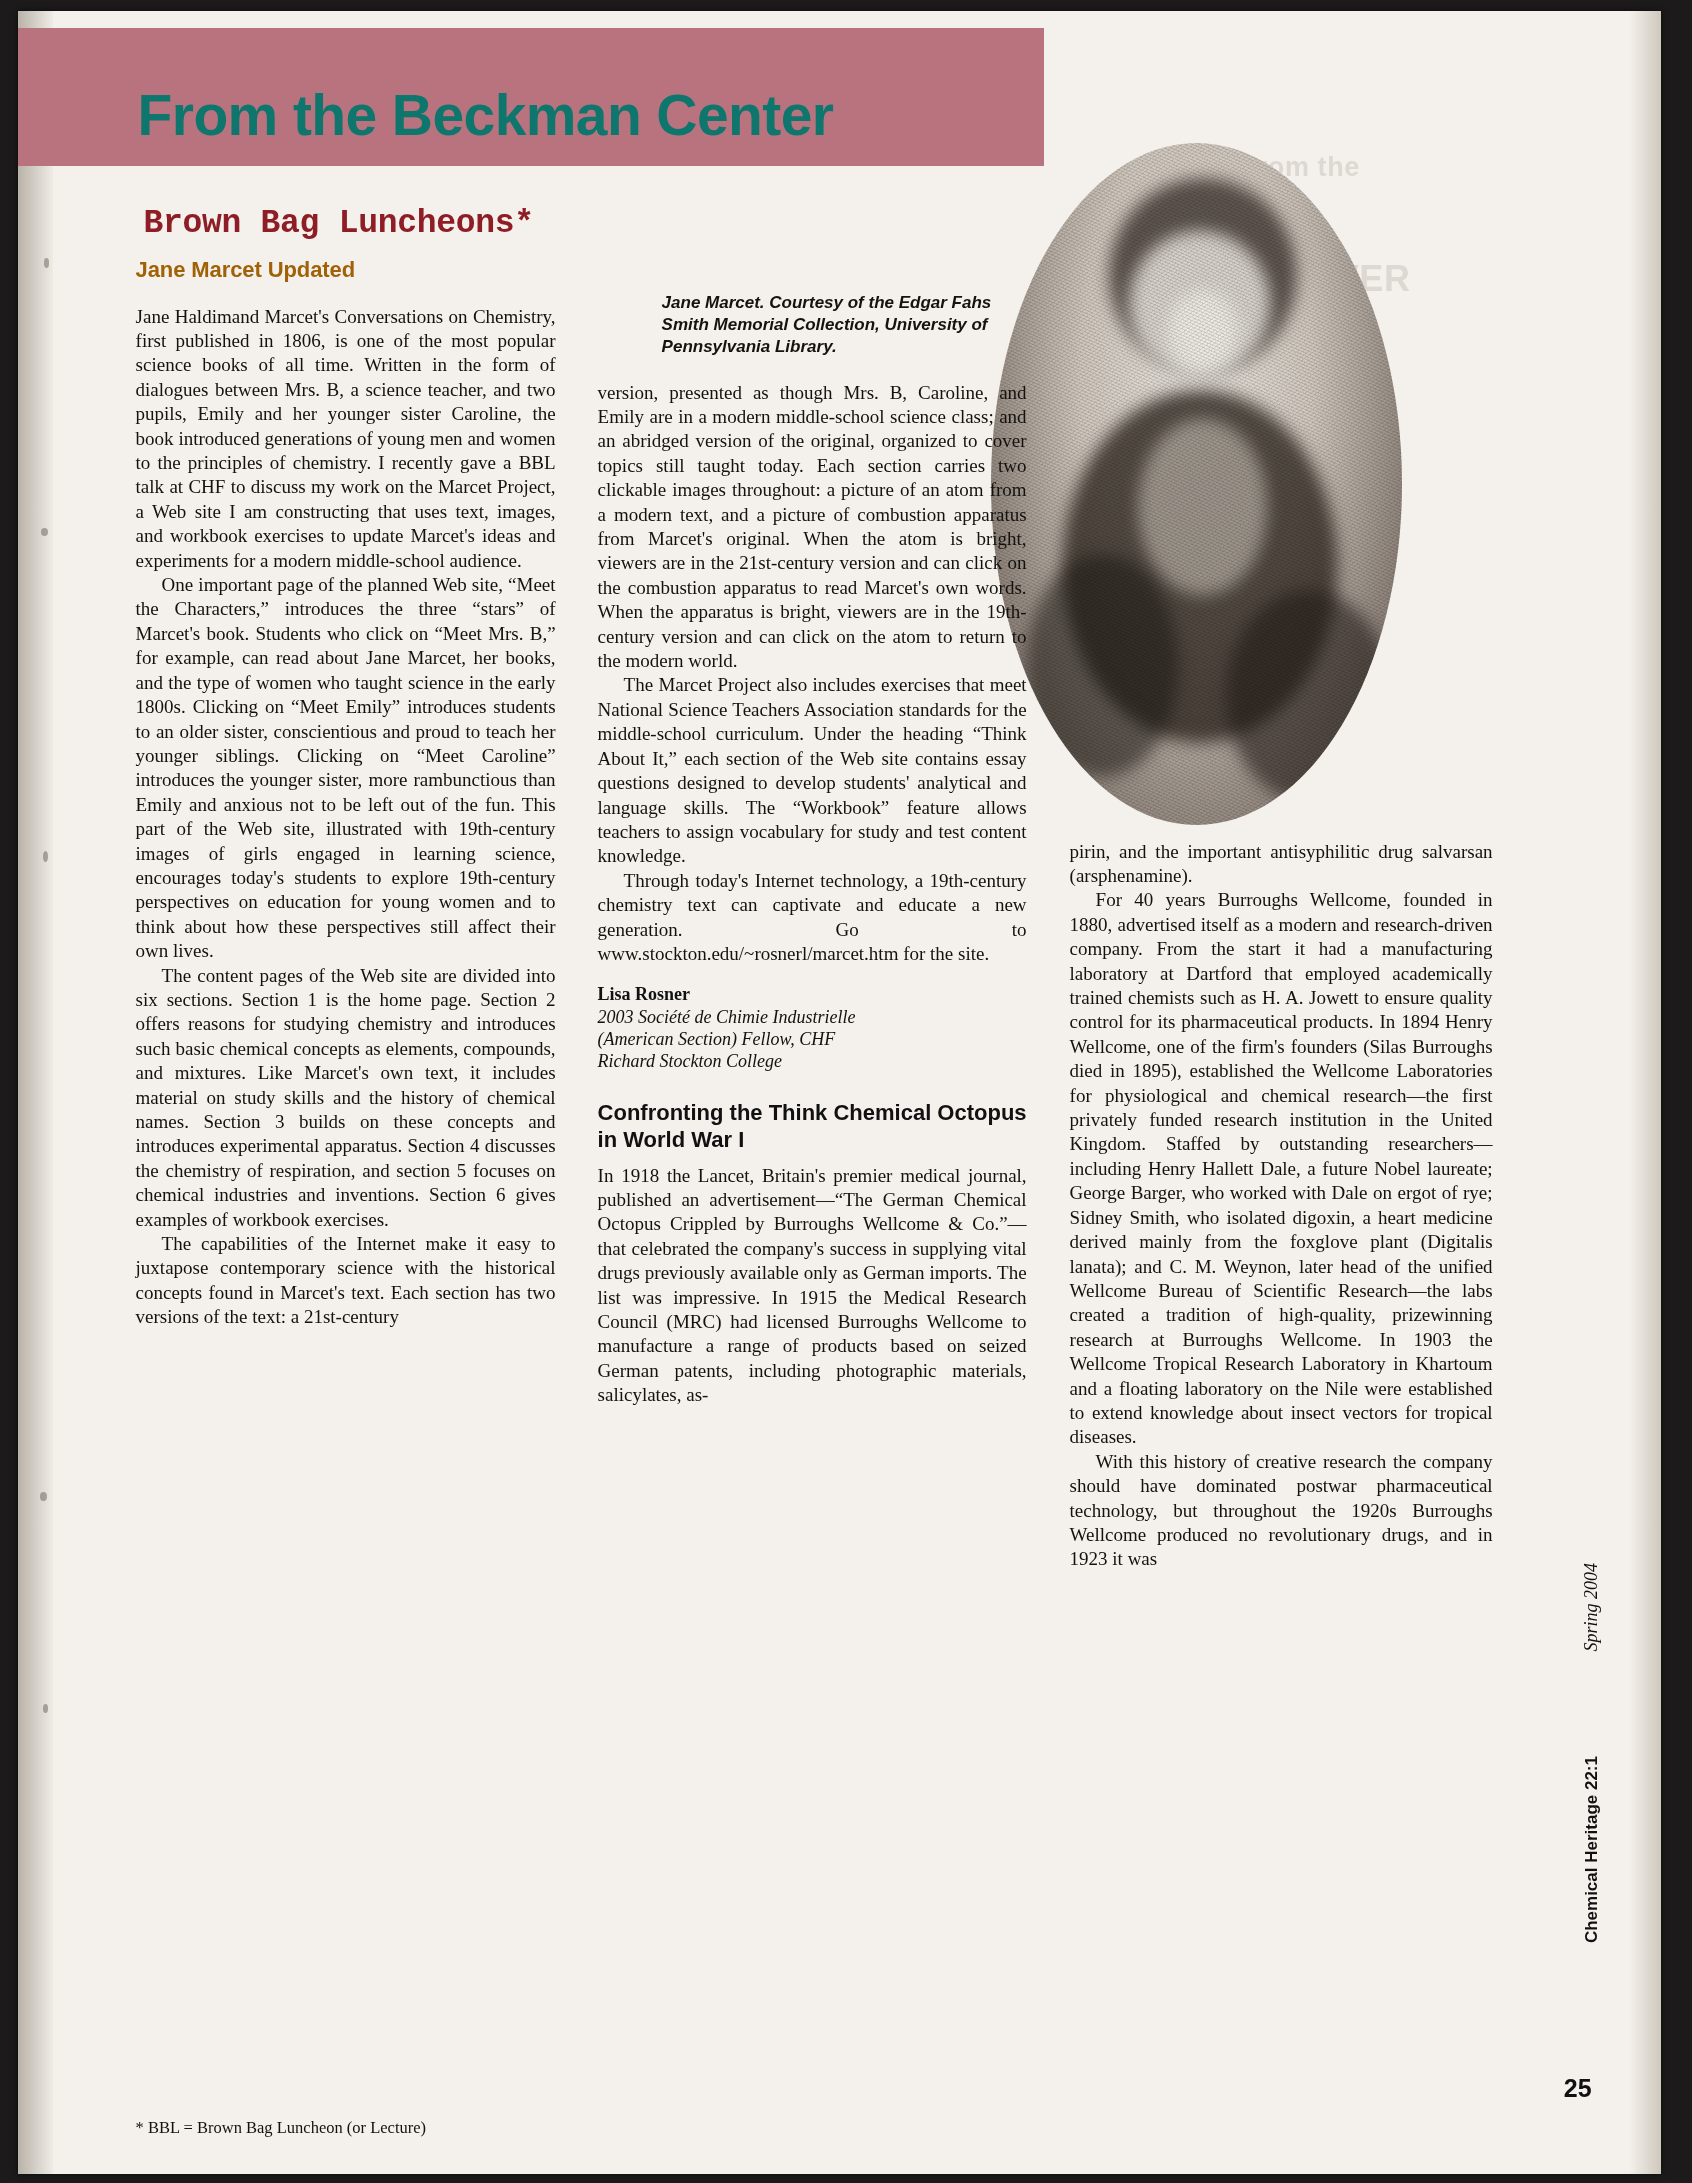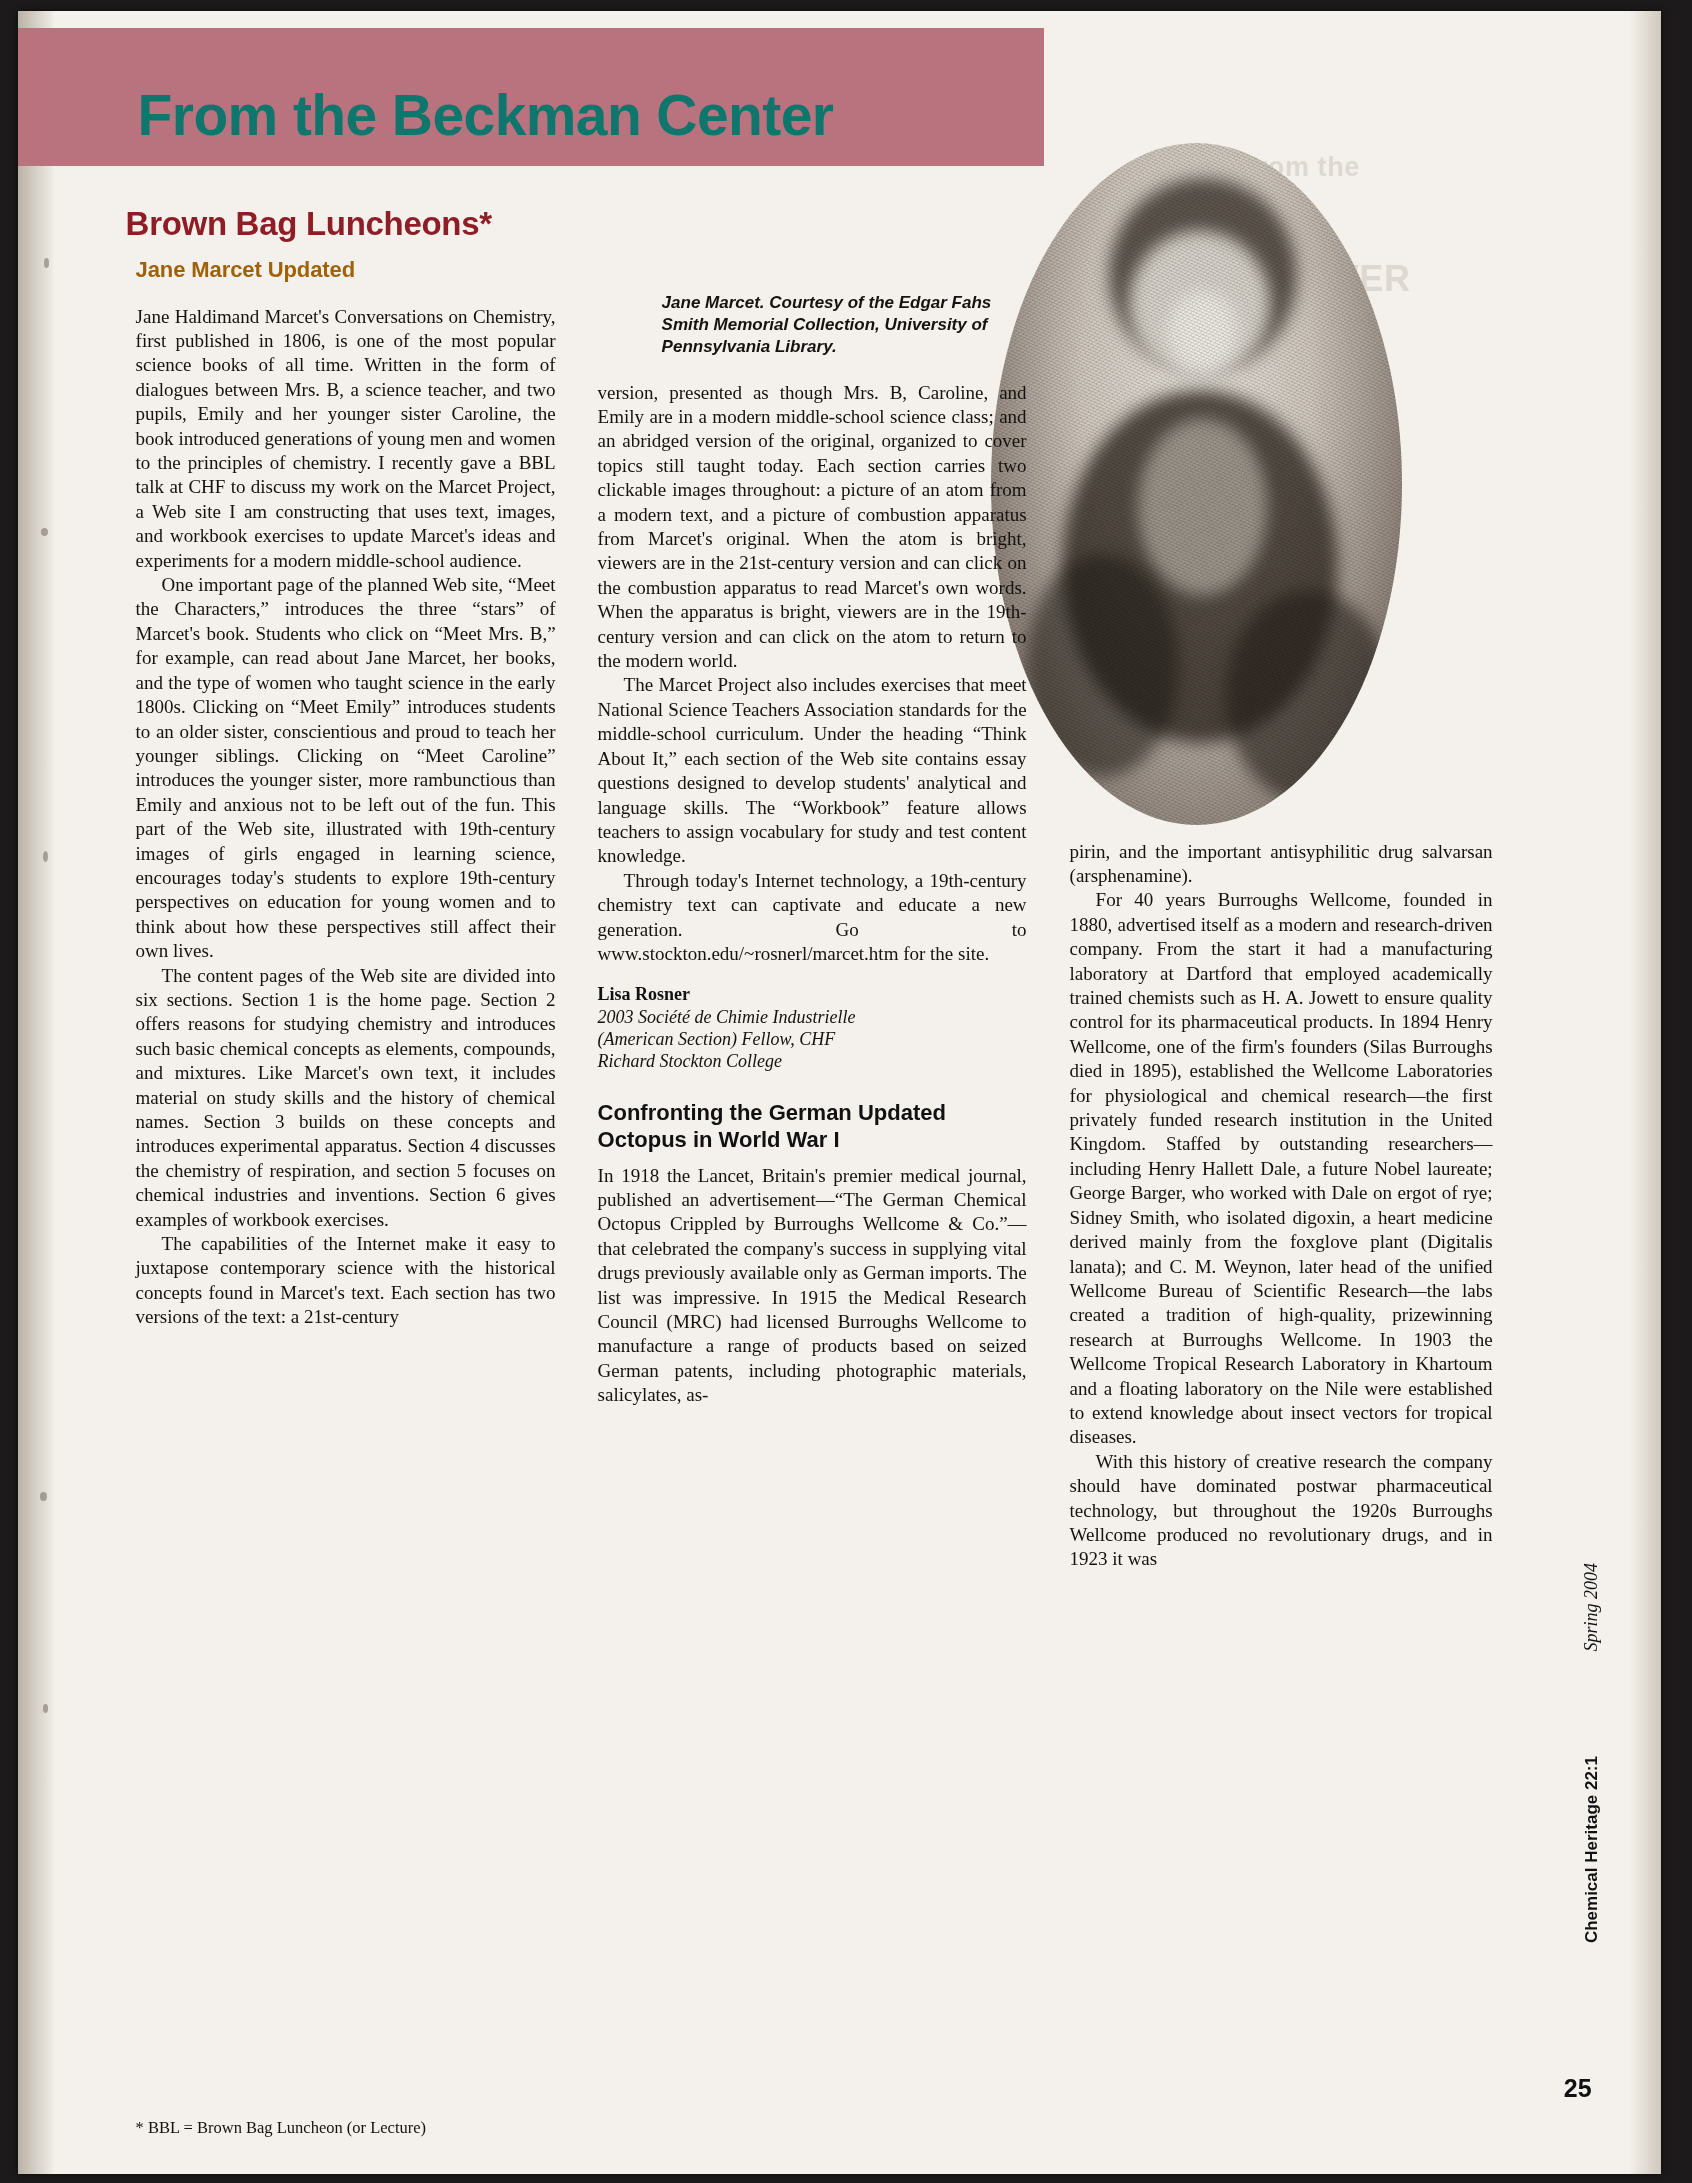--- a/index.html
+++ b/index.html
@@ -95,23 +95,24 @@
 
   .section-head {
     font-family: "Liberation Sans", sans-serif;
     font-weight: bold;
     color: #8e1d26;
     font-size: 33px;
     letter-spacing: -0.3px;
   }
   #brownbag {
     position: absolute;
-    left: 108px;
+    left: 126px;
     top: 194px;
     width: 588px;
+    font-family: Liberation Mono, monospace;
   }
   .sub-head {
     font-family: "Liberation Sans", sans-serif;
     font-weight: bold;
     font-size: 22px;
     color: #a16207;
     letter-spacing: -0.1px;
   }
   #janemarcet {
     position: absolute;
@@ -301,21 +302,21 @@
     <p><span>The Marcet Project also includes exercises that meet National Science Teachers Association standards for the middle-school curriculum. Under the heading “Think About It,” each section of the Web site contains essay questions designed to develop students' analytical and language skills. The “Workbook” feature allows teachers to assign vocabulary for study and test content knowledge.</span></p>
     <p><span>Through today's Internet technology, a 19th-century chemistry text can captivate and educate a new generation. Go to www.stockton.edu/~rosnerl/marcet.htm for the site.</span></p>
 
     <div id="byline">
       <div class="name">Lisa Rosner</div>
       <div class="aff">2003 Société de Chimie Industrielle</div>
       <div class="aff">(American Section) Fellow, CHF</div>
       <div class="aff">Richard Stockton College</div>
     </div>
 
-    <div id="octopus-head">Confronting the German Updated Octopus in World War I</div>
+    <div id="octopus-head">Confronting the Think Chemical Octopus in World War I</div>
 
     <p class="first"><span>In 1918 the Lancet, Britain's premier medical journal, published an advertisement—“The German Chemical Octopus Crippled by Burroughs Wellcome &amp; Co.”—that celebrated the company's success in supplying vital drugs previously available only as German imports. The list was impressive. In 1915 the Medical Research Council (MRC) had licensed Burroughs Wellcome to manufacture a range of products based on seized German patents, including photographic materials, salicylates, as-</span></p>
   </div>
 
   <div id="col3" class="col">
     <p class="first"><span>pirin, and the important antisyphilitic drug salvarsan (arsphenamine).</span></p>
     <p><span>For 40 years Burroughs Wellcome, founded in 1880, advertised itself as a modern and research-driven company. From the start it had a manufacturing laboratory at Dartford that employed academically trained chemists such as H. A. Jowett to ensure quality control for its pharmaceutical products. In 1894 Henry Wellcome, one of the firm's founders (Silas Burroughs died in 1895), established the Wellcome Laboratories for physiological and chemical research—the first privately funded research institution in the United Kingdom. Staffed by outstanding researchers—including Henry Hallett Dale, a future Nobel laureate; George Barger, who worked with Dale on ergot of rye; Sidney Smith, who isolated digoxin, a heart medicine derived mainly from the foxglove plant (Digitalis lanata); and C. M. Weynon, later head of the unified Wellcome Bureau of Scientific Research—the labs created a tradition of high-quality, prizewinning research at Burroughs Wellcome. In 1903 the Wellcome Tropical Research Laboratory in Khartoum and a floating laboratory on the Nile were established to extend knowledge about insect vectors for tropical diseases.</span></p>
     <p><span>With this history of creative research the company should have dominated postwar pharmaceutical technology, but throughout the 1920s Burroughs Wellcome produced no revolutionary drugs, and in 1923 it was</span></p>
   </div>
 

